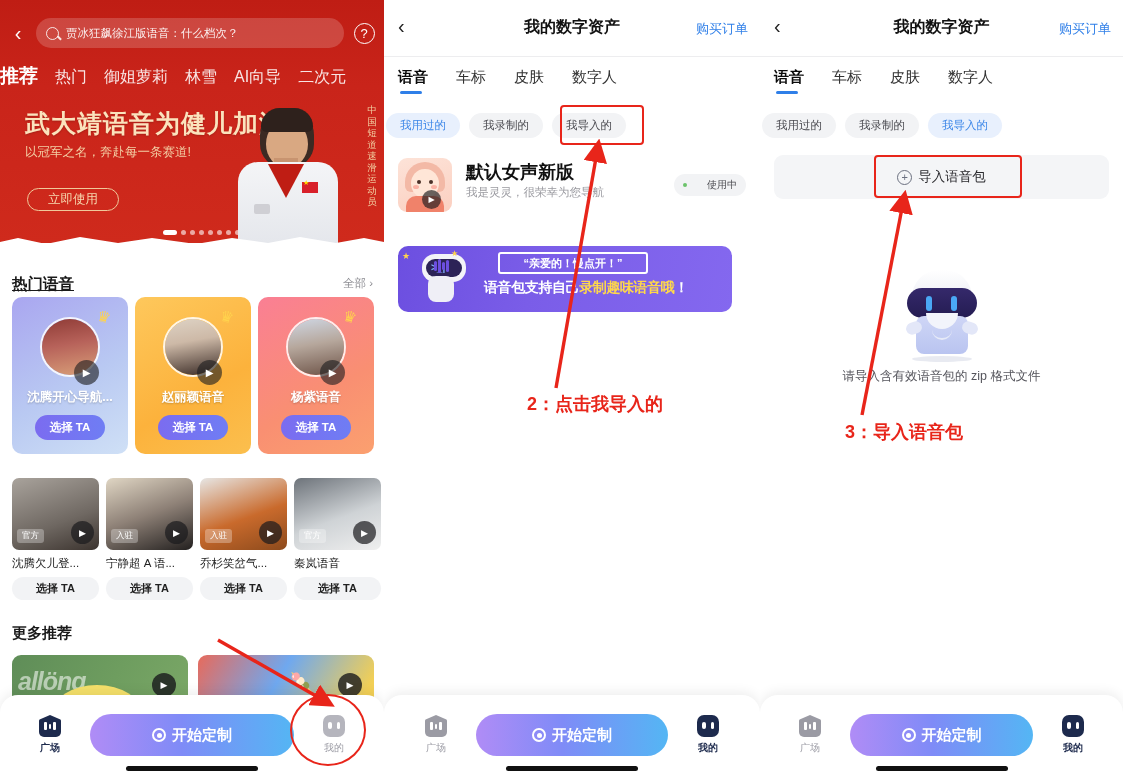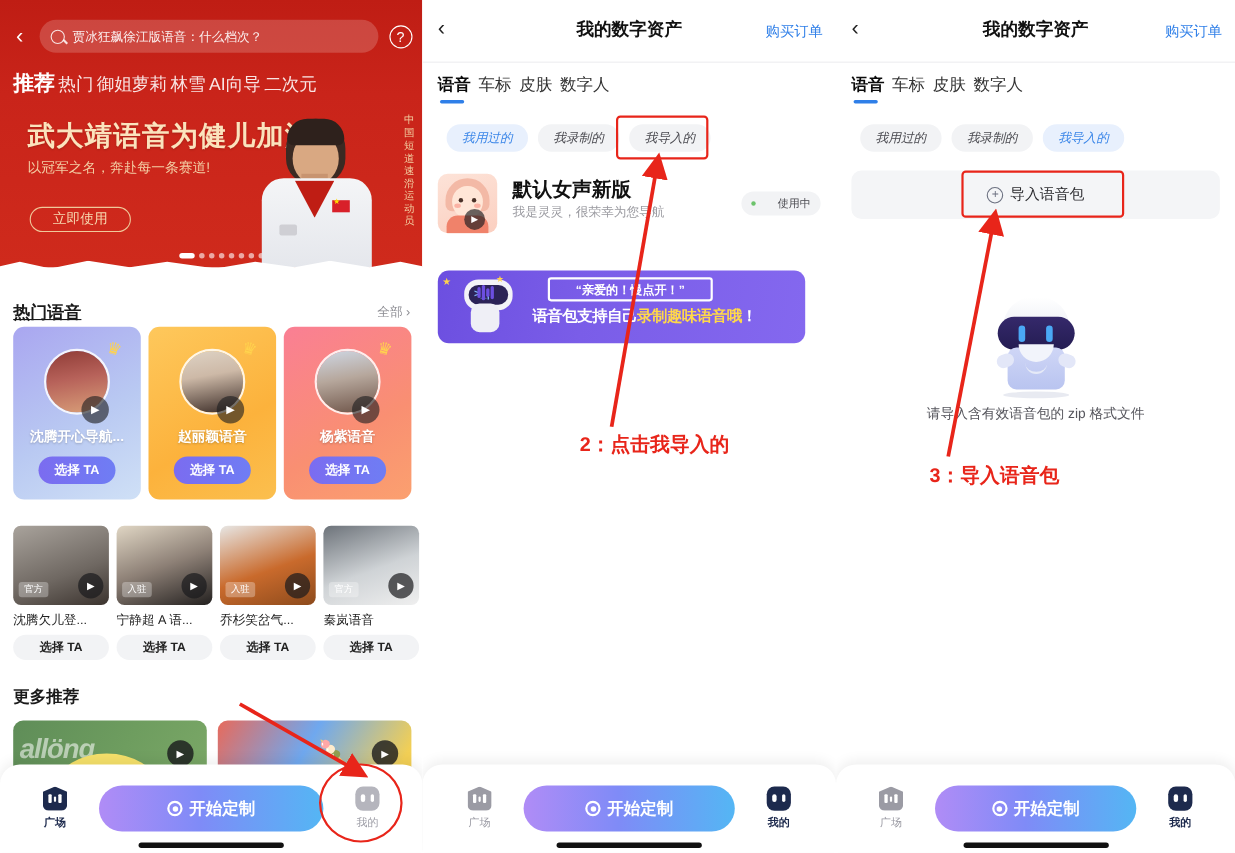--- a/index.html
+++ b/index.html
@@ -25,21 +25,21 @@
                display:flex; align-items:center; padding:0 10px; }
   .p1-search .mag { width:13px; height:13px; border:1.6px solid rgba(255,255,255,.85); border-radius:50%;
                     position:relative; margin-right:7px; flex:none; }
   .p1-search .mag:after { content:""; position:absolute; width:5px; height:1.6px; background:rgba(255,255,255,.85);
                           transform:rotate(45deg); right:-4px; bottom:0px; }
   .p1-search .qtxt { color:rgba(255,255,255,.9); font-size:11.5px; white-space:nowrap; }
   .p1-help { width:40px; display:flex; align-items:center; justify-content:center; }
   .p1-help .circ { width:21px; height:21px; border:1.6px solid #fff; border-radius:50%; color:#fff;
                    font-size:13px; display:flex; align-items:center; justify-content:center; }
 
-  .p1-tabs { position:absolute; left:0; top:63px; width:384px; display:flex; align-items:baseline; gap:3px; padding-left:12px; }
+  .p1-tabs { position:absolute; left:0; top:63px; width:384px; display:flex; align-items:baseline; gap:17px; }
   .p1-tabs .t { color:rgba(255,255,255,.88); font-size:16px; white-space:nowrap; cursor:pointer; }
   .p1-tabs .t.active { font-size:19px; font-weight:bold; color:#fff; }
 
   .p1-hero { position:absolute; left:0; top:100px; width:384px; height:143px; }
   .p1-hero-title { position:absolute; left:25px; top:7px; font-size:25px; font-weight:bold; color:#fbe3bd;
                    letter-spacing:1px; white-space:nowrap; text-shadow:0 1px 2px rgba(0,0,0,.18); }
   .p1-hero-sub { position:absolute; left:25px; top:44px; font-size:12.5px; color:#f3cfa5; white-space:nowrap; }
   .p1-hero-btn { position:absolute; left:27px; top:88px; width:92px; height:23px; border:1.2px solid #f0c89a;
                  border-radius:12px; color:#f7d9b0; font-size:12.5px; display:flex; align-items:center;
                  justify-content:center; cursor:pointer; }
@@ -136,27 +136,27 @@
   .homebar { position:absolute; bottom:4px; left:50%; transform:translateX(-50%); width:132px; height:5px;
              border-radius:3px; background:#111; }
 
   
   .ph-head { position:absolute; left:0; top:0; width:100%; height:57px; border-bottom:1px solid #ededef; }
   .ph-back { position:absolute; left:14px; top:15px; font-size:20px; color:#222; font-weight:300; cursor:pointer; }
   .ph-title { position:absolute; left:0; top:17px; width:100%; text-align:center; font-size:16px;
               font-weight:bold; color:#111; }
   .ph-right { position:absolute; right:12px; top:20px; font-size:13px; color:#2f7fe8; cursor:pointer; }
 
-  .ph-tabs { position:absolute; top:68px; left:14px; display:flex; gap:7px; align-items:flex-end; }
+  .ph-tabs { position:absolute; top:68px; left:14px; display:flex; gap:28px; align-items:flex-end; }
   .ph-tab { font-size:15px; color:#333; cursor:pointer; position:relative; padding-bottom:7px; }
   .ph-tab.active { font-weight:bold; color:#0b0b0b; }
   .ph-tab.active:after { content:""; position:absolute; left:2px; bottom:0; width:22px; height:3px;
                          border-radius:2px; background:#2f7fe8; }
 
-  .ph-chips { position:absolute; top:113px; left:22px; display:flex; gap:9px;font-style:italic; }
+  .ph-chips { position:absolute; top:113px; left:2px; display:flex; gap:9px; }
   .chip { height:25px; padding:0 14px; border-radius:13px; background:#f2f3f5; color:#4a4a50; font-size:11.5px;
           display:flex; align-items:center; cursor:pointer; }
   .chip.sel { background:#e8f0fd; color:#3b86e8; }
 
   
   .p2-row { position:absolute; left:14px; top:158px; width:348px; height:58px; }
   .p2-av { position:absolute; left:0; top:0; width:54px; height:54px; border-radius:9px; overflow:hidden;
            background:linear-gradient(160deg,#fde3d8,#fbcfc0); }
   .p2-av .hair { position:absolute; left:7px; top:4px; width:40px; height:30px; border-radius:20px 20px 6px 6px; background:#f3b9a6; }
   .p2-av .face { position:absolute; left:13px; top:11px; width:28px; height:29px; border-radius:14px/15px; background:#ffe6d7; }

